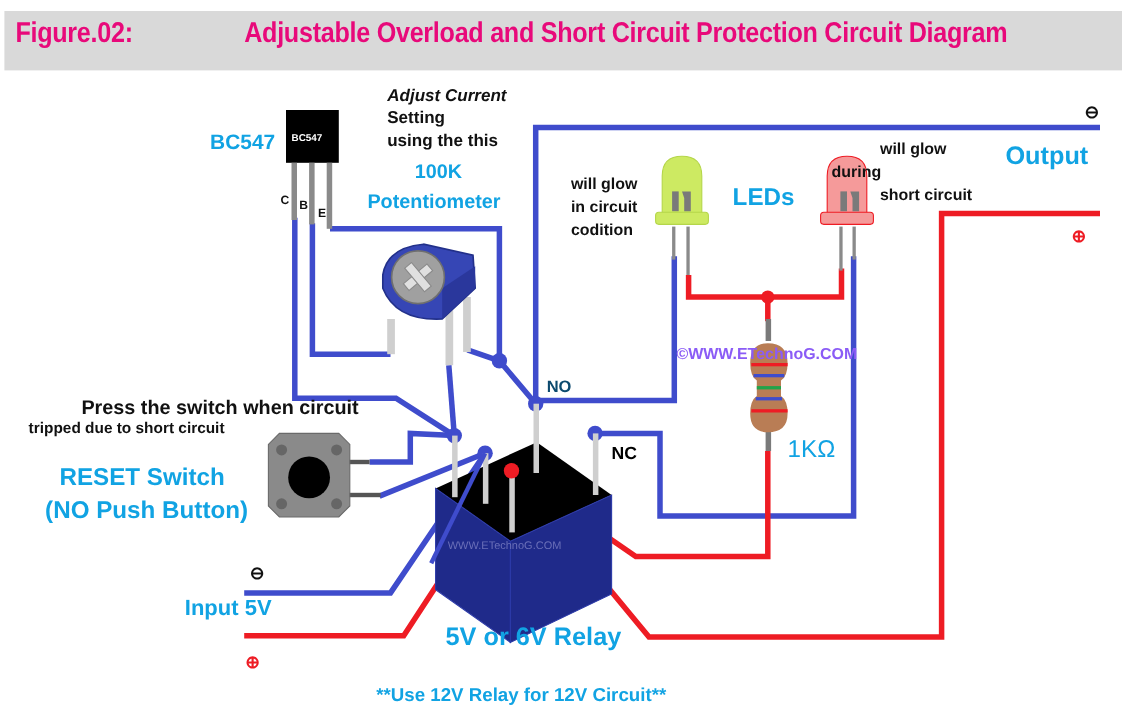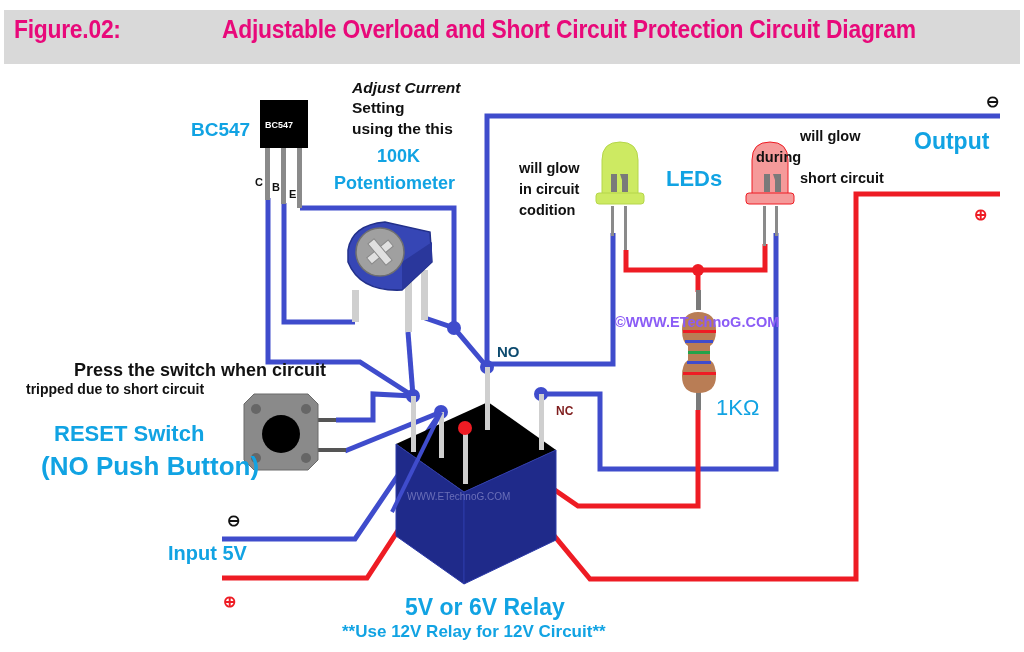--- a/index.html
+++ b/index.html
@@ -160,26 +160,26 @@
 <div class="lbl black-lbl" style="left:800px;top:168px;font-size:14.5px;">short circuit</div>
 
 <div class="lbl" style="left:986px;top:92px;font-size:16px;color:#111;">⊖</div>
 <div class="lbl blue-lbl" style="left:914px;top:128px;font-size:23px;">Output</div>
 <div class="lbl" style="left:974px;top:205px;font-size:16px;color:#ee1c24;">⊕</div>
 
 <div class="lbl" style="left:615px;top:314px;font-size:14.5px;color:#8b5cf6;">©WWW.ETechnoG.COM</div>
 <div class="lbl blue-lbl" style="left:716px;top:395px;font-size:22px;font-weight:normal;">1KΩ</div>
 
 <div class="lbl" style="left:497px;top:343px;font-size:15px;color:#0c4a6e;">NO</div>
-<div class="lbl" style="left:556px;top:404px;font-size:12px;color:#7f1d1d;">NC</div>
+<div class="lbl" style="left:556px;top:404px;font-size:16px;color:#000000;">NC</div>
 <div class="lbl" style="left:407px;top:491px;font-size:10px;font-weight:normal;color:#6a6fb8;">WWW.ETechnoG.COM</div>
 
 <div class="lbl black-lbl" style="left:26px;top:361px;font-size:18px;line-height:18px;margin-left:48px;">Press the switch when circuit</div>
 <div class="lbl black-lbl" style="left:26px;top:380px;font-size:14px;line-height:18px;">tripped due to short circuit</div>
 <div class="lbl blue-lbl" style="left:54px;top:421px;font-size:22px;">RESET Switch</div>
-<div class="lbl blue-lbl" style="left:41px;top:451px;font-size:26px;text-align:right;">(NO Push Button)</div>
+<div class="lbl blue-lbl" style="left:41px;top:451px;font-size:22px;text-align:right;">(NO Push Button)</div>
 
 <div class="lbl" style="left:227px;top:511px;font-size:16px;color:#111;">⊖</div>
 <div class="lbl blue-lbl" style="left:168px;top:542px;font-size:20px;text-align:center;">Input 5V</div>
 <div class="lbl" style="left:223px;top:592px;font-size:16px;color:#ee1c24;">⊕</div>
 
-<div class="lbl blue-lbl" style="left:405px;top:594px;font-size:23px;">5V or 6V Relay</div>
+<div class="lbl blue-lbl" style="left:405px;top:565px;font-size:23px;">5V or 6V Relay</div>
 <div class="lbl blue-lbl" style="left:342px;top:622px;font-size:17px;">**Use 12V Relay for 12V Circuit**</div>
 
 </body></html>

